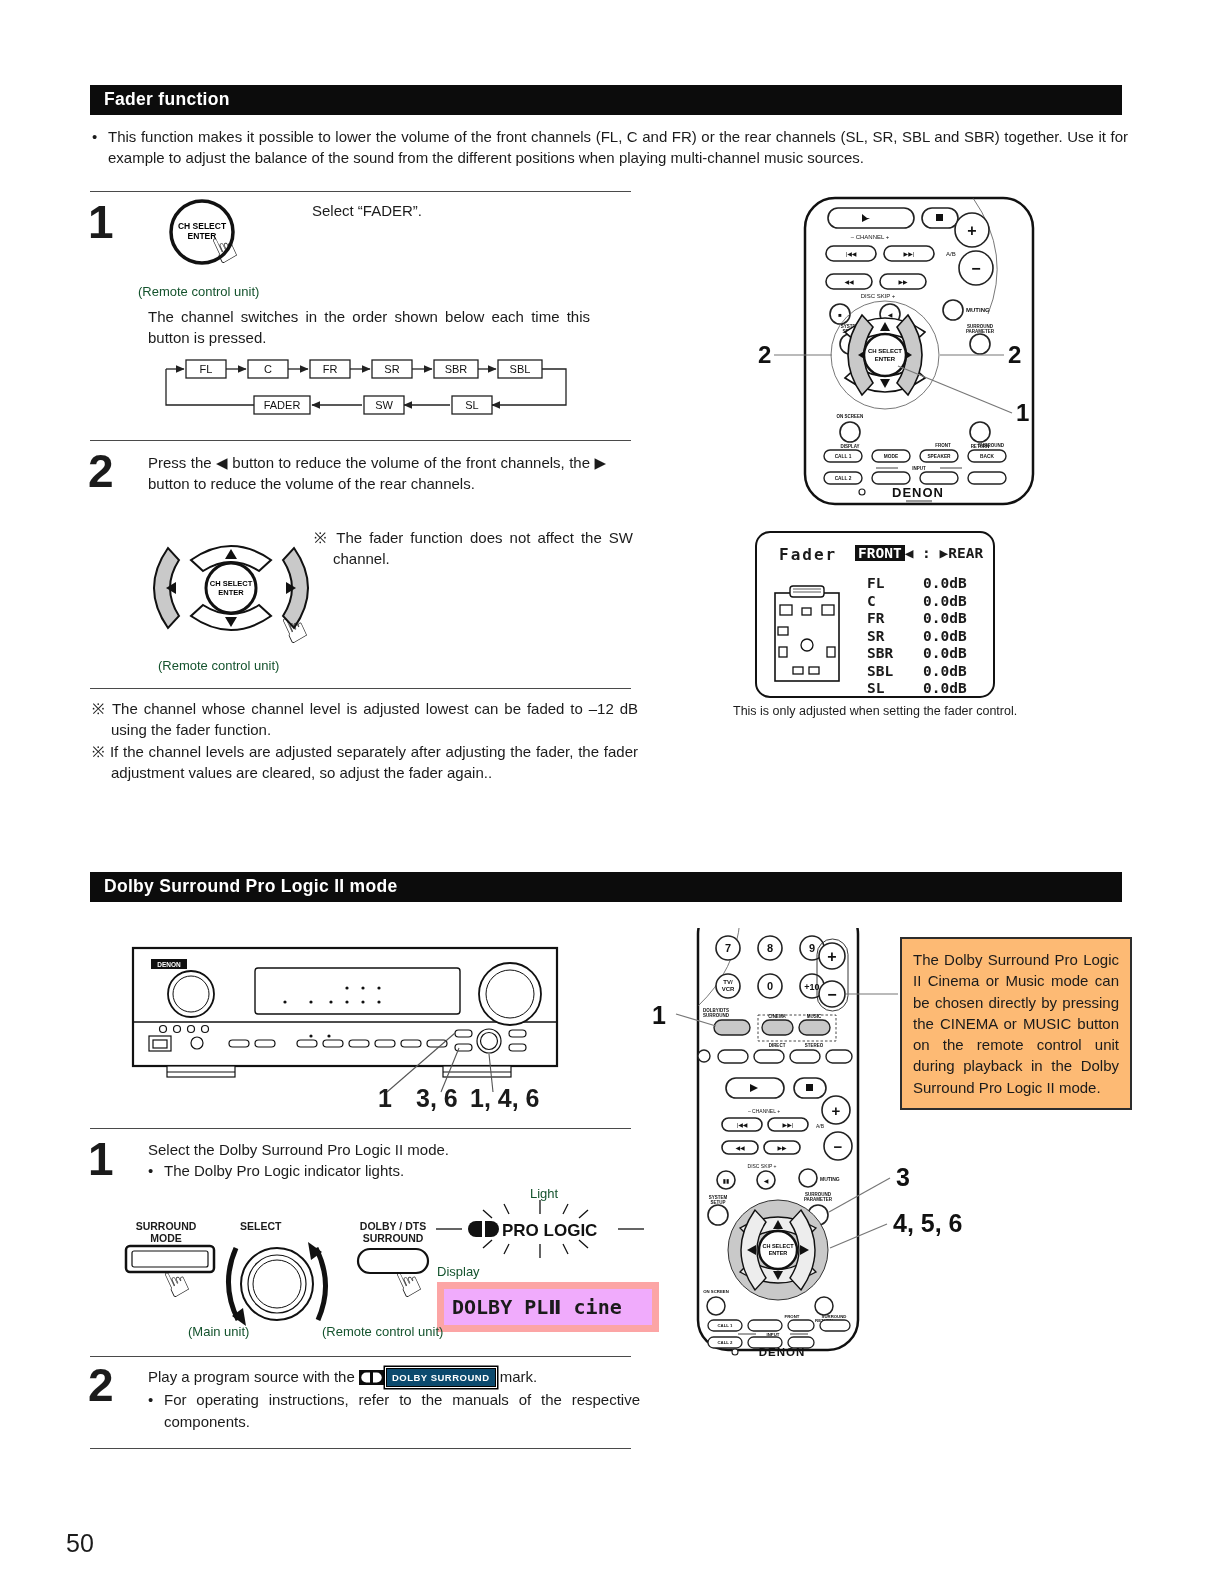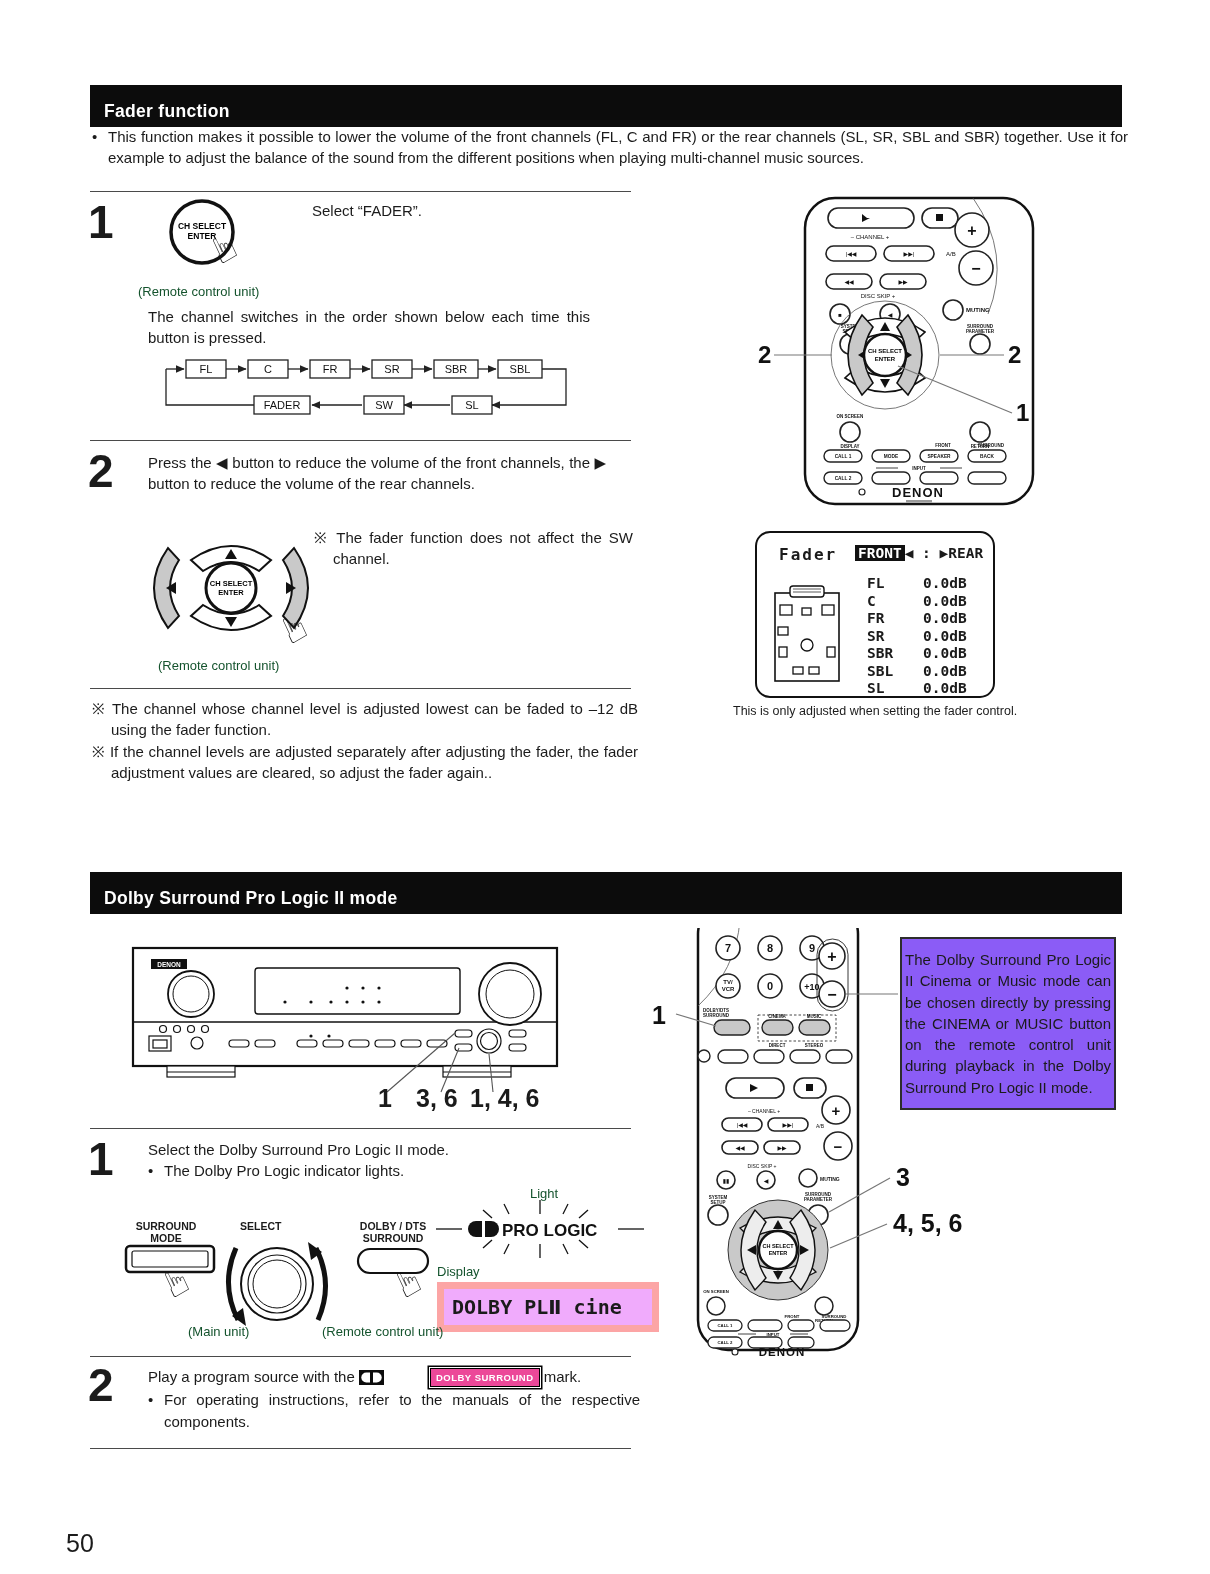--- a/index.html
+++ b/index.html
@@ -1,45 +1,45 @@
 <!DOCTYPE html>
 <html><head>
 <meta charset="utf-8">
 <style>
   html,body{margin:0;padding:0;background:#fff;}
   .page{position:relative;width:1210px;height:1574px;background:#fff;overflow:hidden;
         font-family:"Liberation Sans",sans-serif;color:#1b1b1b;}
   .abs{position:absolute;}
   .bar{background:#0c0c0c;color:#fff;font-weight:bold;font-size:17.5px;
-       padding:16px 0 5px 14px;letter-spacing:.3px;}
+       padding:4px 0 5px 14px;letter-spacing:.3px;}
   .body{font-size:15px;line-height:1.42;}
   .just{text-align:justify;}
   .stepnum{font-size:46px;font-weight:bold;line-height:1;}
   .rule{border-top:1.5px solid #4a4a4a;height:0;}
   .caption{font-size:13px;color:#14532d;}
   .note{padding-left:19px;text-indent:-19px;}
   .callout{font-weight:bold;font-size:25px;line-height:1;}
   .lcd{font-family:"DejaVu Sans Mono","DejaVu Sans",monospace;font-weight:bold;}
   .hand{position:absolute;font-size:36px;color:#151515;transform:rotate(-115deg);
         font-family:"DejaVu Sans",sans-serif;pointer-events:none;}
   .bullet-row{display:flex;}
   .bullet-row .b{width:16px;flex:none;}
   .fdrbox{border:2.5px solid #111;border-radius:15px;background:#fff;}
   .fdr-title{font-size:16px;letter-spacing:2px;}
   .fdr-front{background:#111;color:#fff;padding:0 3px;}
   .fdr-row{display:flex;font-size:14.5px;line-height:17.5px;}
   .fdr-row .n{width:56px;}
-  .sidebox{border:2px solid #2d2d2d;background:#8b5cf6;font-size:15px;line-height:1.42;
-           padding:10px 3px;text-align:justify;}
+  .sidebox{border:2px solid #2d2d2d;background:#fdba74;font-size:15px;line-height:1.42;
+           padding:10px 11px;text-align:justify;}
   .dispbox{border:7px solid #fca5a5;background:#f0abfc;display:flex;align-items:center;
            padding:2px 8px;}
   .ddmark{display:inline-flex;align-items:center;gap:2px;vertical-align:-3px;}
-  .marklbl{background:#ec4899;color:#fff;font-weight:bold;font-size:9.5px;
+  .marklbl{background:#0c4a6e;color:#fff;font-weight:bold;font-size:9.5px;
            padding:2px 5px 2px 5px;letter-spacing:.5px;border:1px solid #000;outline:1.5px solid #fff;
-           box-shadow:0 0 0 2.5px #000;margin-left:44px;}
+           box-shadow:0 0 0 2.5px #000;}
   svg text{font-family:"Liberation Sans",sans-serif;}
 </style>
 </head>
 <body>
 
 <div class="page">
 
   <div class="bar abs" style="left:90px;top:85px;width:1018px;">
     <span>Fader function</span>
   </div>

